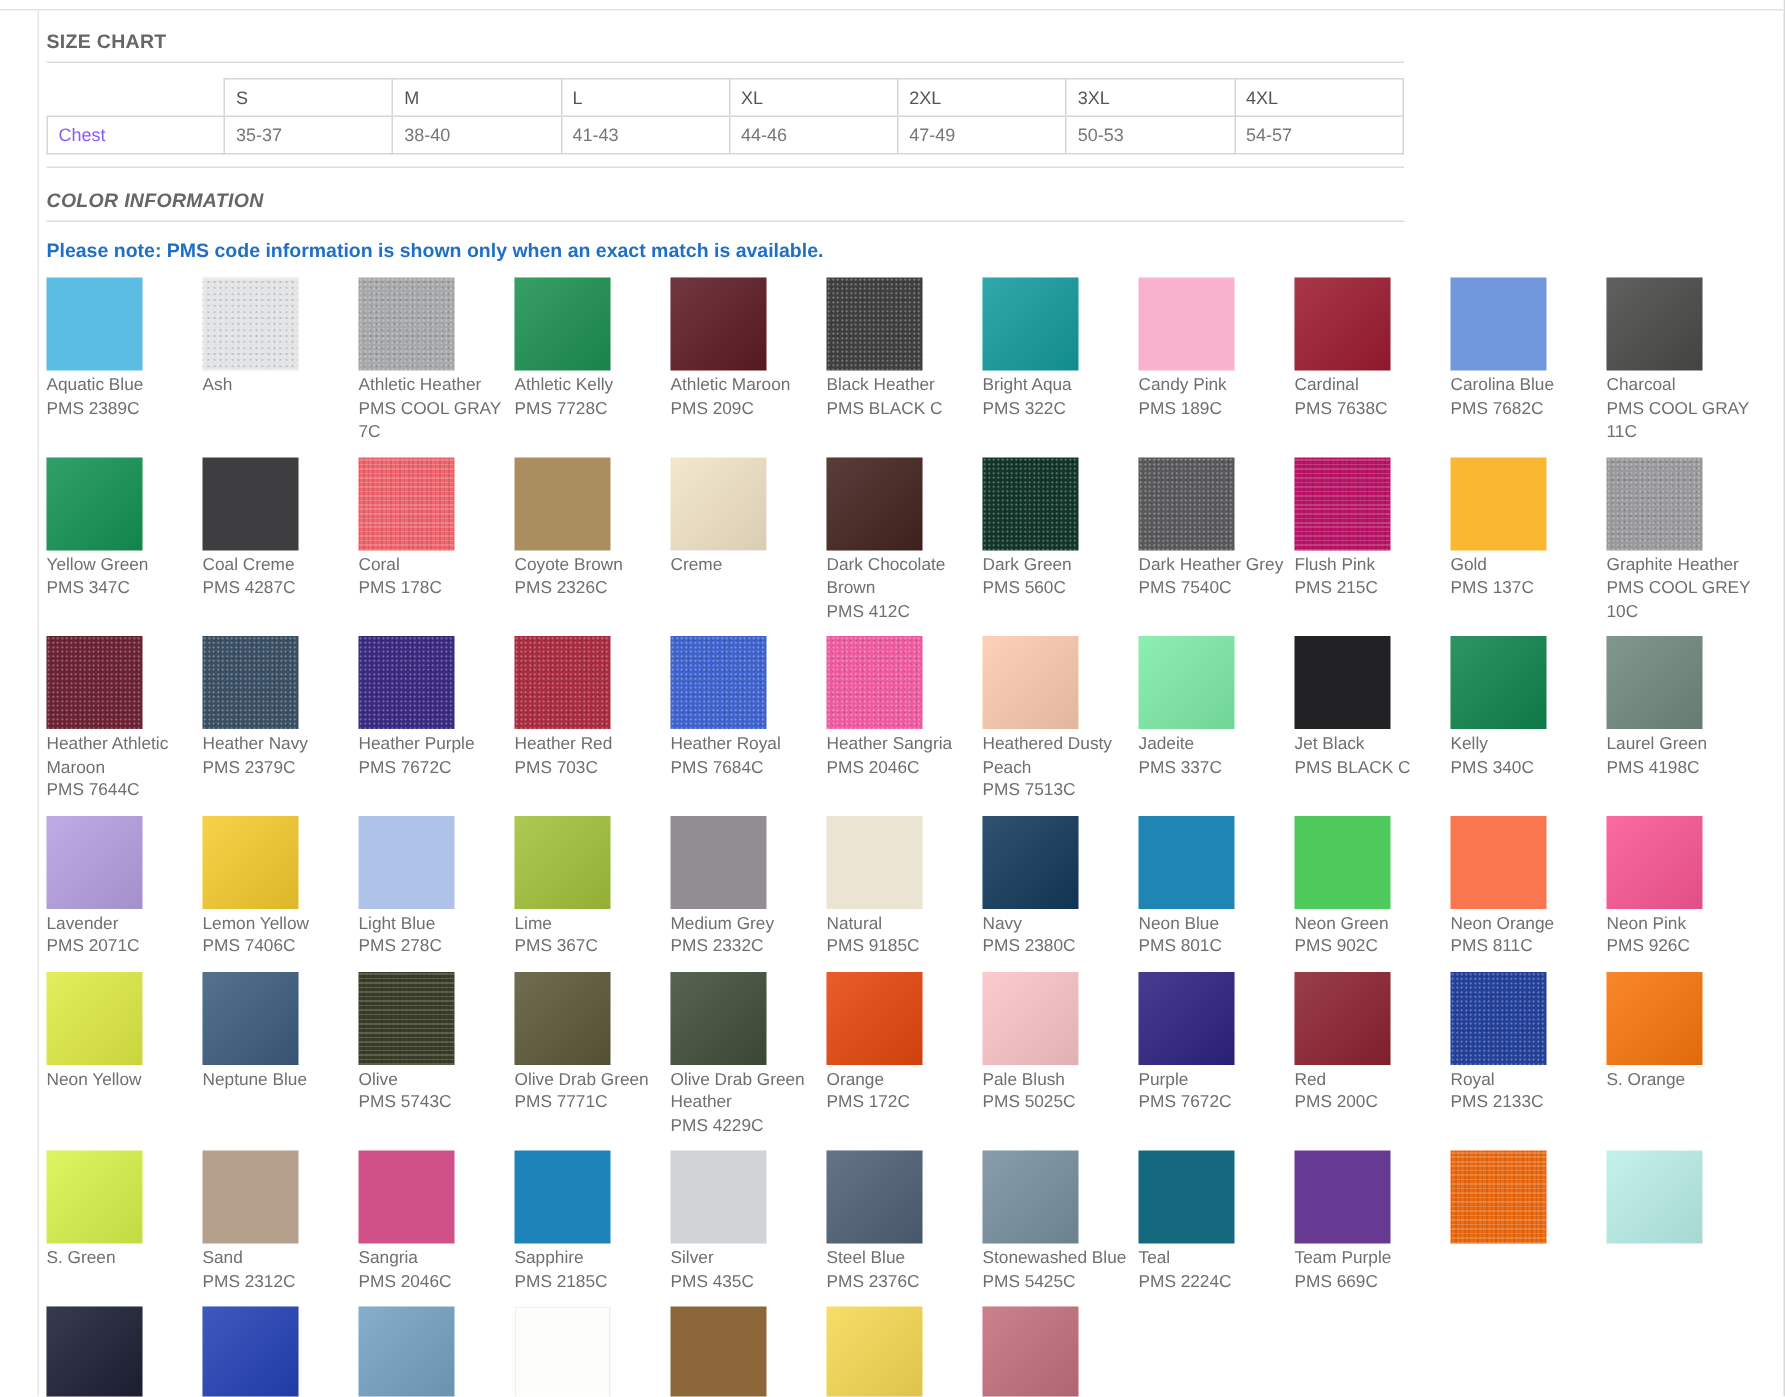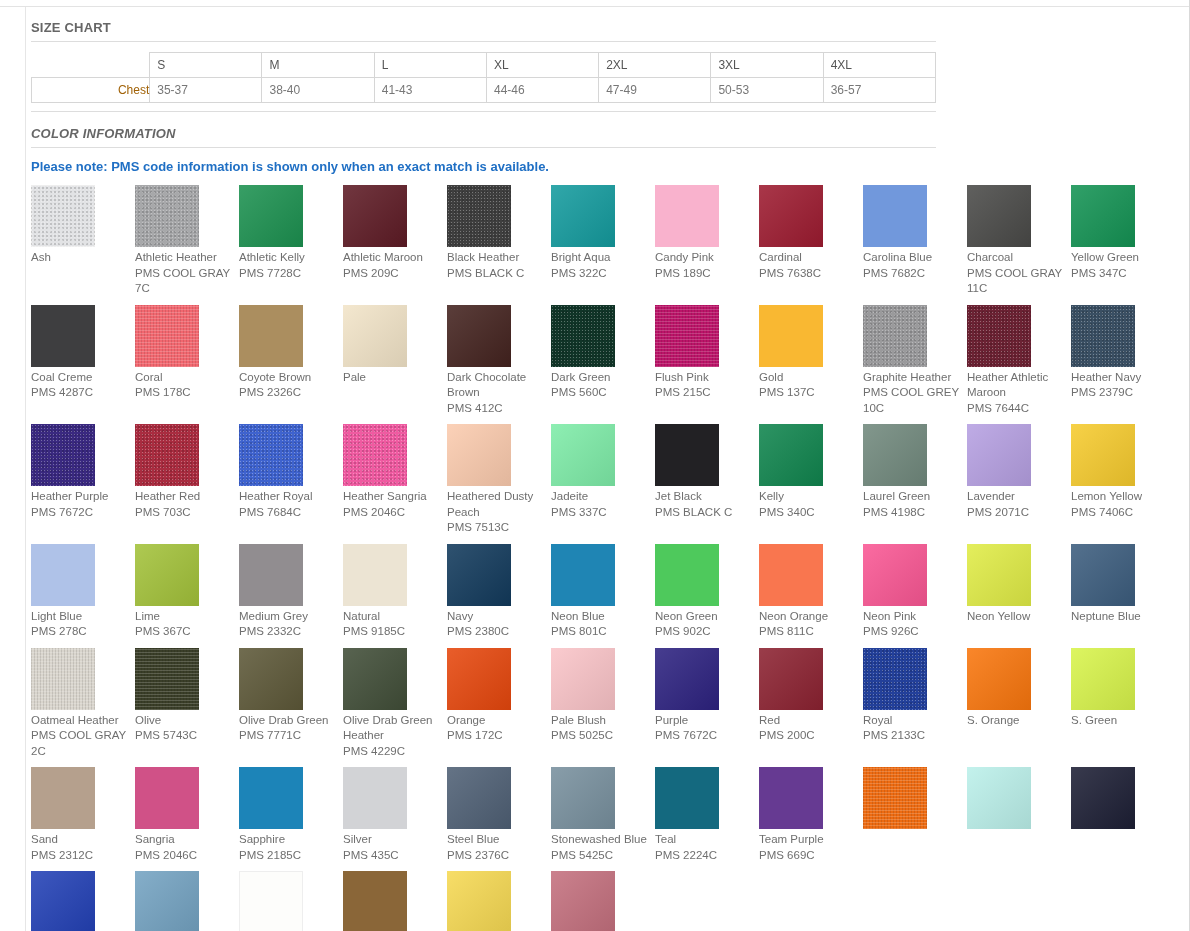--- a/index.html
+++ b/index.html
@@ -73,22 +73,21 @@
   table.size-table th.corner {
     border-top: none;
     border-left: none;
     border-right: none;
     background: transparent;
   }
   table.size-table th.sizehead {
     color: #555555;
   }
   table.size-table td.rowlabel {
-    color: #a16207;
-    text-align: right;
+    color: #8b5cf6;
   }
   .colw-label { width: 118px; }
   .colw-size { width: 112px; }
 
   
   #color-info-title { padding-top: 14px; font-style: italic; }
   .pms-note {
     font-size: 13px;
     font-weight: bold;
     color: #1f6fc4;
@@ -195,34 +194,39 @@
           </thead>
           <tbody id="size-body">
               <tr>
                 <td class="rowlabel">Chest</td>
                 <td>35-37</td>
                 <td>38-40</td>
                 <td>41-43</td>
                 <td>44-46</td>
                 <td>47-49</td>
                 <td>50-53</td>
-                <td>36-57</td>
+                <td>54-57</td>
               </tr>
             </tbody>
         </table>
       </div>
       <div class="rule" style="margin-top:8px;"></div>
 
       <div class="section-title" id="color-info-title">COLOR INFORMATION</div>
       <div class="rule"></div>
 
       <div class="pms-note">Please note: PMS code information is shown only when an exact match is available.</div>
 
       <div class="swatch-grid" id="swatch-grid">
           <div class="swatch-cell">
+            <div class="swatch-chip " style="background: rgb(91, 188, 228);"></div>
+            <div class="swatch-label">Aquatic Blue</div>
+            <div class="swatch-pms">PMS 2389C</div>
+          </div>
+          <div class="swatch-cell">
             <div class="swatch-chip tex-heather bordered" style="background: rgb(226, 227, 229);"></div>
             <div class="swatch-label">Ash</div>
           </div>
           <div class="swatch-cell">
             <div class="swatch-chip tex-heather" style="background: rgb(167, 168, 170);"></div>
             <div class="swatch-label">Athletic Heather</div>
             <div class="swatch-pms">PMS COOL GRAY 7C</div>
           </div>
           <div class="swatch-cell">
             <div class="swatch-chip tex-soft" style="background: rgb(28, 145, 80);"></div>
@@ -279,33 +283,38 @@
             <div class="swatch-label">Coral</div>
             <div class="swatch-pms">PMS 178C</div>
           </div>
           <div class="swatch-cell">
             <div class="swatch-chip " style="background: rgb(171, 142, 95);"></div>
             <div class="swatch-label">Coyote Brown</div>
             <div class="swatch-pms">PMS 2326C</div>
           </div>
           <div class="swatch-cell">
             <div class="swatch-chip tex-soft" style="background: rgb(242, 228, 200);"></div>
-            <div class="swatch-label">Pale</div>
+            <div class="swatch-label">Creme</div>
           </div>
           <div class="swatch-cell">
             <div class="swatch-chip tex-soft" style="background: rgb(68, 35, 31);"></div>
             <div class="swatch-label">Dark Chocolate Brown</div>
             <div class="swatch-pms">PMS 412C</div>
           </div>
           <div class="swatch-cell">
             <div class="swatch-chip tex-heather" style="background: rgb(17, 53, 40);"></div>
             <div class="swatch-label">Dark Green</div>
             <div class="swatch-pms">PMS 560C</div>
           </div>
           <div class="swatch-cell">
+            <div class="swatch-chip tex-heather" style="background: rgb(89, 89, 91);"></div>
+            <div class="swatch-label">Dark Heather Grey</div>
+            <div class="swatch-pms">PMS 7540C</div>
+          </div>
+          <div class="swatch-cell">
             <div class="swatch-chip tex-knit" style="background: rgb(187, 20, 104);"></div>
             <div class="swatch-label">Flush Pink</div>
             <div class="swatch-pms">PMS 215C</div>
           </div>
           <div class="swatch-cell">
             <div class="swatch-chip " style="background: rgb(249, 184, 50);"></div>
             <div class="swatch-label">Gold</div>
             <div class="swatch-pms">PMS 137C</div>
           </div>
           <div class="swatch-cell">
@@ -425,25 +434,20 @@
           </div>
           <div class="swatch-cell">
             <div class="swatch-chip tex-soft" style="background: rgb(224, 236, 70);"></div>
             <div class="swatch-label">Neon Yellow</div>
           </div>
           <div class="swatch-cell">
             <div class="swatch-chip tex-soft" style="background: rgb(60, 93, 126);"></div>
             <div class="swatch-label">Neptune Blue</div>
           </div>
           <div class="swatch-cell">
-            <div class="swatch-chip tex-knit" style="background: rgb(217, 213, 205);"></div>
-            <div class="swatch-label">Oatmeal Heather</div>
-            <div class="swatch-pms">PMS COOL GRAY 2C</div>
-          </div>
-          <div class="swatch-cell">
             <div class="swatch-chip tex-knit" style="background: rgb(58, 62, 40);"></div>
             <div class="swatch-label">Olive</div>
             <div class="swatch-pms">PMS 5743C</div>
           </div>
           <div class="swatch-cell">
             <div class="swatch-chip tex-soft" style="background: rgb(93, 88, 56);"></div>
             <div class="swatch-label">Olive Drab Green</div>
             <div class="swatch-pms">PMS 7771C</div>
           </div>
           <div class="swatch-cell">

